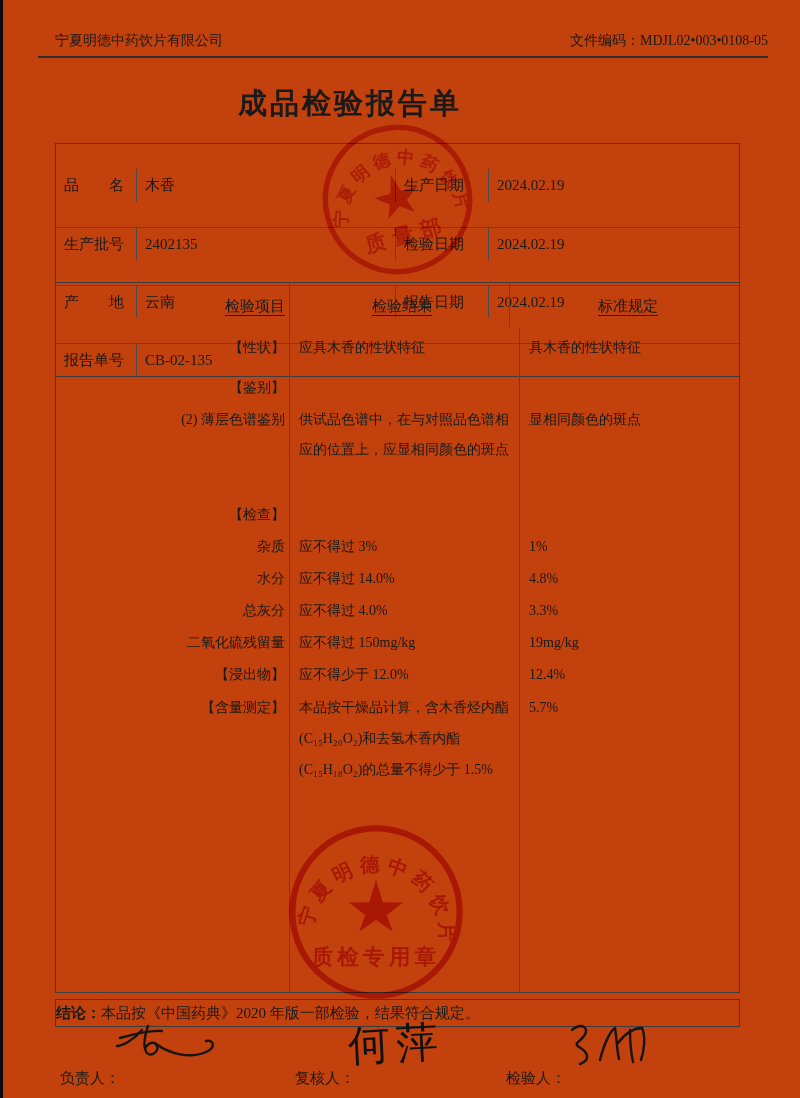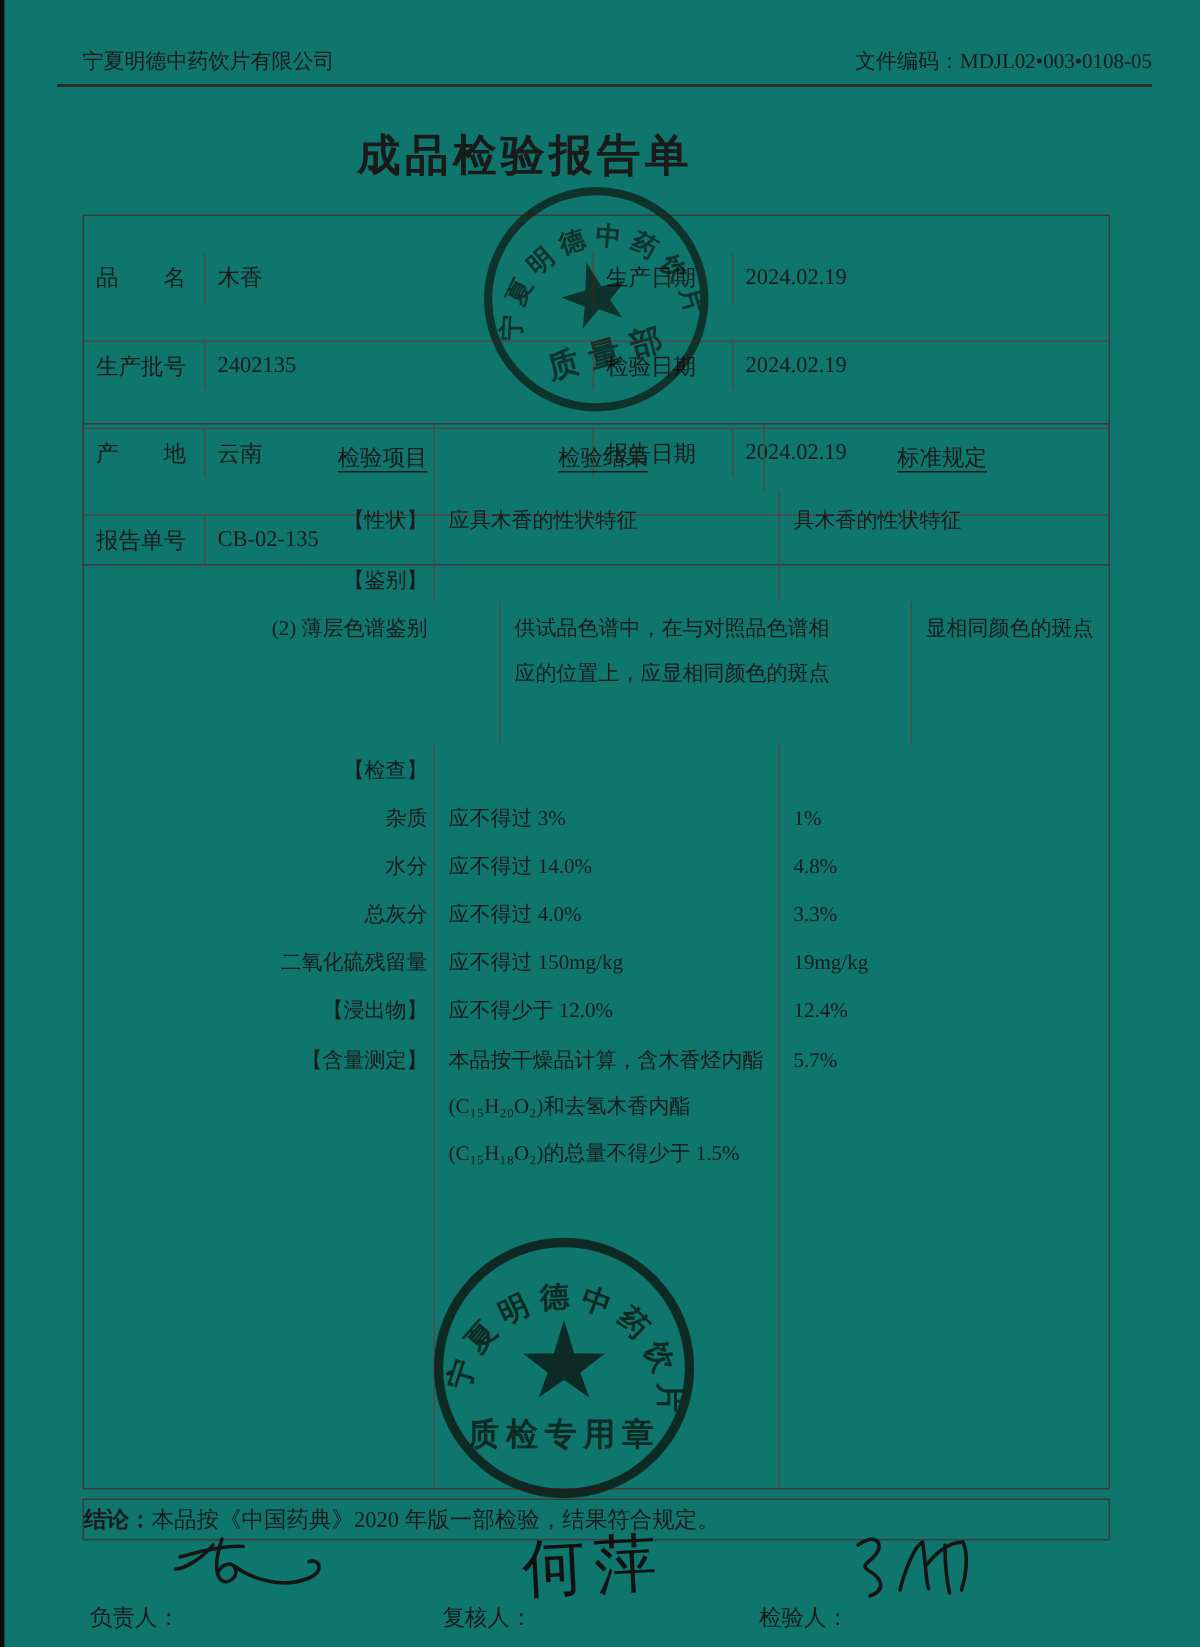--- a/index.html
+++ b/index.html
@@ -1,19 +1,19 @@
 <!DOCTYPE html>
 <html><head>
 <meta charset="utf-8">
 <style>
   * { margin:0; padding:0; box-sizing:border-box; }
   html,body { background:#ffffff; }
   .page {
     position:relative; width:800px; height:1098px; margin:0 auto;
-    background:#0f766e; overflow:hidden;
+    background:#c2410c; overflow:hidden;
     font-family:"Liberation Serif","DejaVu Serif",serif;
     color:#1a1a1a;
   }
   .scan-edge { position:absolute; left:0; top:0; width:3px; height:1098px; background:#0c0c0c; }
 
   
   .hdr { position:absolute; left:55px; top:32px; width:713px; display:flex; justify-content:space-between; font-size:14px; }
   .hdr-rule { position:absolute; left:38px; top:56px; width:730px; height:2px; background:#2e2e2e; }
   .title { position:absolute; left:0; top:84px; width:700px; text-align:center; font-size:29px; font-weight:700; letter-spacing:3px; }
 
@@ -36,21 +36,21 @@
   .c3 { flex:1; padding:4px 4px 0 9px; border-left:1px solid #4a4a4a; }
   .irow .cell { font-size:14px; line-height:30px; word-break:break-word; }
   .ihead { height:44px; }
   .ihead .cell { font-size:15px; line-height:38px; }
   .ihead .hd { text-decoration:underline; text-underline-offset:4px; }
   .ihead .c2, .ihead .c3 { text-align:center; }
   .r-xingzhuang { height:42px; }
   .r-xingzhuang .cell { line-height:34px; }
   .r-short { height:32px; }
   .r-jb1 { height:31px; }
-  .r-bc { height:95px;gap:44px; }
+  .r-bc { height:95px; }
   .r-bc .cell { line-height:30px; }
   .r-hl { height:100px; }
   .r-hl .cell { line-height:31px; }
   .r-fill { flex:1; }
 
   
   .concl { position:absolute; left:55px; top:999px; width:685px; height:28px; border:1.5px solid #3c3c3c; display:flex; align-items:center; font-size:15px; }
   .concl .b { font-weight:700; }
   .sig-label { position:absolute; font-size:15px; top:1032px;margin-top:37px; }
   .sig-label.l1 { left:60px; }

